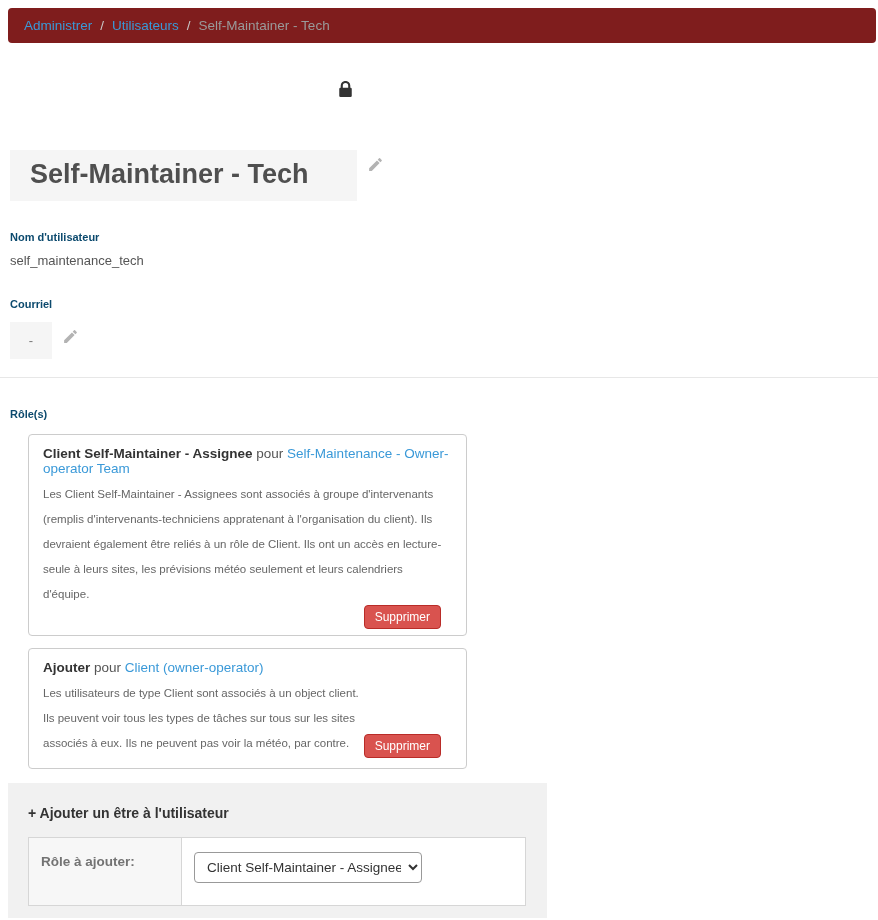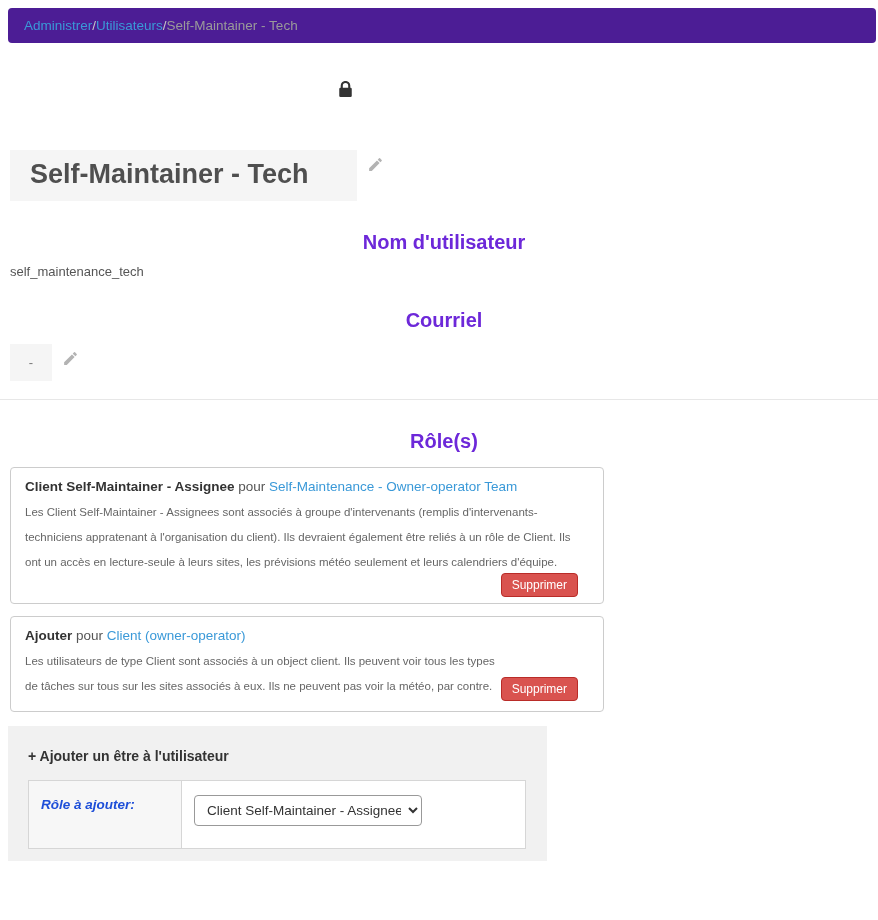--- a/index.html
+++ b/index.html
@@ -7,27 +7,27 @@
   body {
     font-family: "Liberation Sans", "DejaVu Sans", sans-serif;
     background: #ffffff;
     color: #333;
     position: relative;
   }
 
   
   .breadcrumb {
     margin: 8px 2px 0 8px;
-    background: #4c1d95;
+    background: #7f1d1d;
     border-radius: 4px;
     padding: 10px 16px;
     font-size: 13.5px;
     display: flex;
     align-items: center;
-    gap: 0;
+    gap: 8px;
     white-space: nowrap;
   }
   .breadcrumb a { color: #3a99d8; text-decoration: none; cursor: pointer; }
   .breadcrumb .sep { color: #c8c8c8; }
   .breadcrumb .current { color: #9a9a9a; }
 
   
   .page-title {
     margin: 36px 0 0 338px;
     display: flex;
@@ -46,39 +46,39 @@
     background: #f5f5f5;
     padding: 9px 20px 11px 20px;
     min-width: 347px;
     font-size: 27px;
     font-weight: bold;
     color: #4f4f4f;
   }
   .pencil-icon { width: 17px; height: 17px; margin-top: 6px; cursor: pointer; }
   .pencil-icon svg { width: 100%; height: 100%; fill: #b3b3b3; }
 
-  .section-label { margin: 30px 0 0 10px; font-size: 20px; font-weight: bold; color: #6d28d9; text-align: center; }
+  .section-label { margin: 30px 0 0 10px; font-size: 11px; font-weight: bold; color: #0c4a6e; }
   .field-value { margin: 10px 0 0 10px; font-size: 13px; color: #555; }
 
   .email-row { margin: 12px 0 0 10px; display: flex; align-items: flex-start; gap: 10px; }
   .email-box {
     background: #f5f5f5;
     width: 42px;
     height: 37px;
     display: flex;
     align-items: center;
     justify-content: center;
     font-size: 13px;
     color: #777;
   }
 
   .divider { border: none; border-top: 1px solid #e7e7e7; margin: 18px 0 0 0; }
 
   
-  .roles-wrap { margin: 14px 0 0 10px; width: 594px; }
+  .roles-wrap { margin: 14px 0 0 28px; width: 439px; }
   .role-card {
     position: relative;
     border: 1px solid #ccc;
     border-radius: 4px;
     padding: 11px 14px 28px 14px;
     margin-bottom: 12px;
     background: #fff;
   }
   .role-title { font-size: 13.5px; color: #555; }
   .role-title .role-name { font-weight: bold; color: #333; }
@@ -124,23 +124,22 @@
   .add-table td {
     border: 1px solid #d6d6d6;
     vertical-align: top;
     padding: 14px 12px;
   }
   .add-table td.label-cell {
     width: 153px;
     background: #f7f7f7;
     font-size: 13.5px;
     font-weight: bold;
-    color: #1d4ed8;
+    color: #737373;
     padding-top: 16px;
-    font-style: italic;
   }
   .role-select {
     width: 228px;
     height: 31px;
     font-size: 13.5px;
     font-family: inherit;
     color: #333;
     background: #fff;
     border: 1px solid #999;
     border-radius: 4px;

